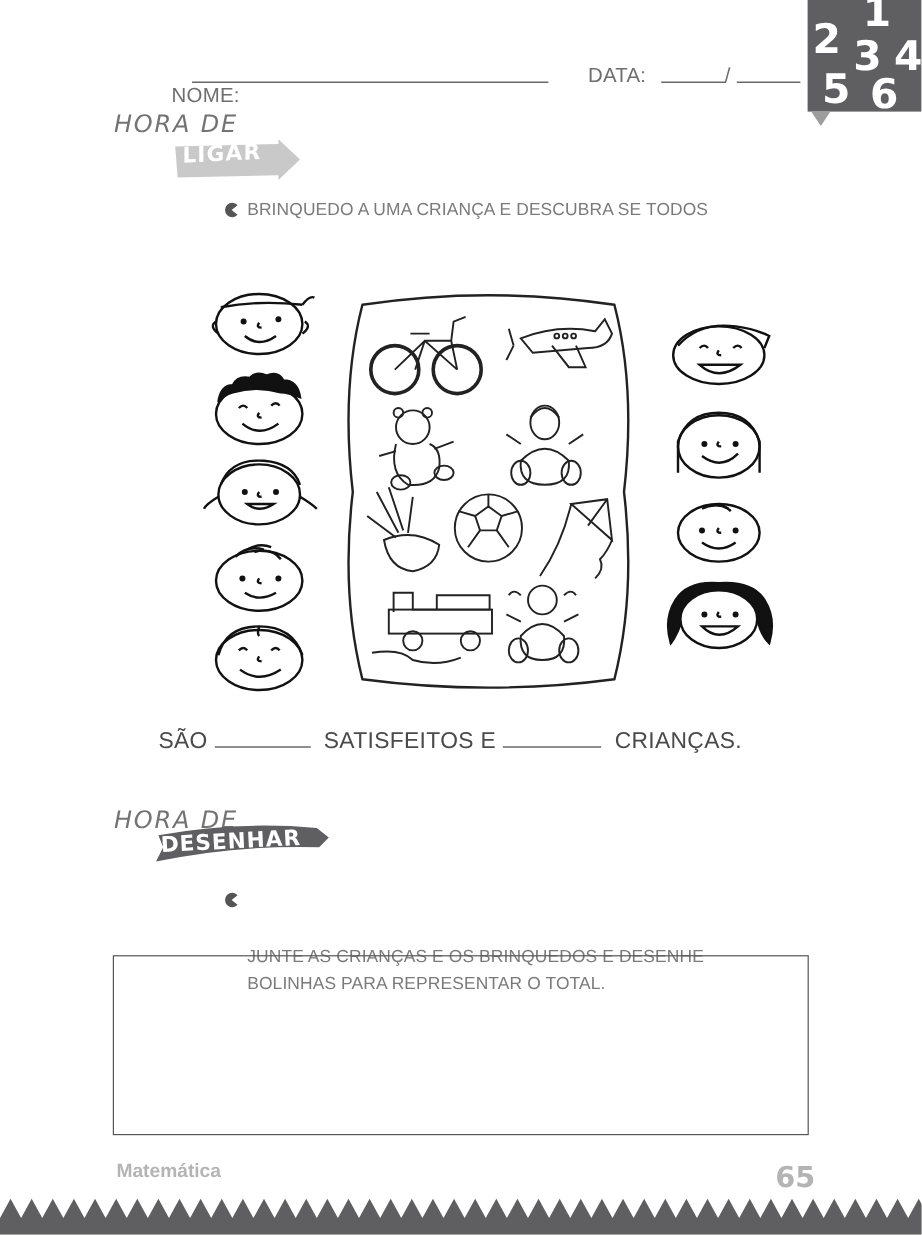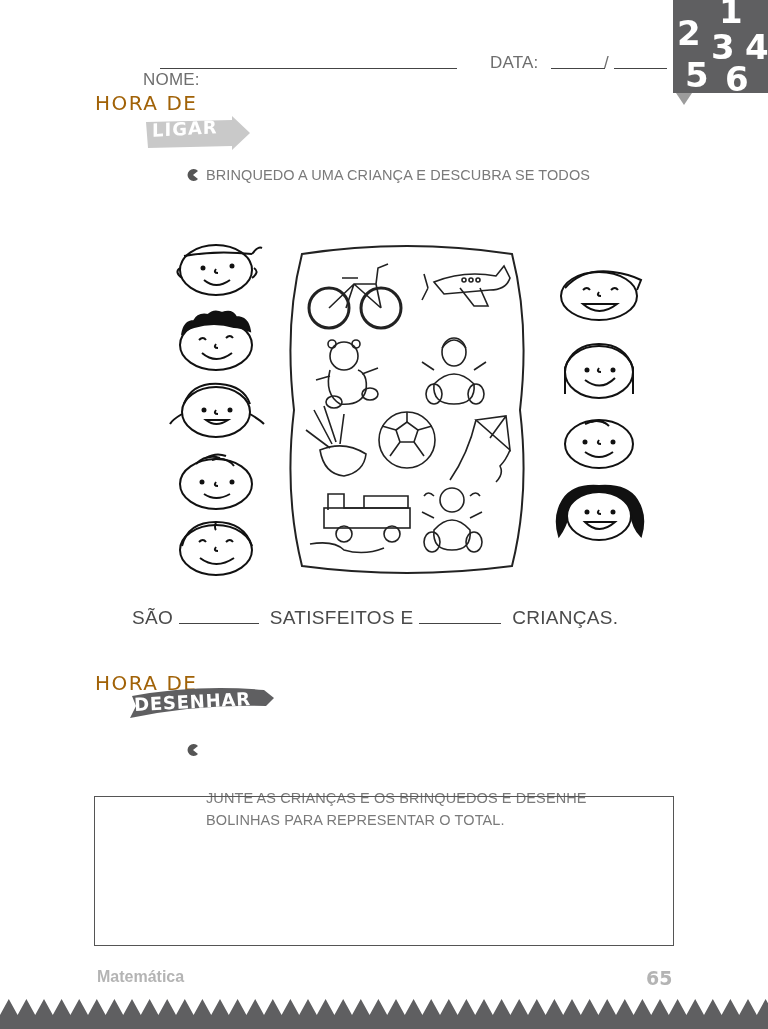--- a/index.html
+++ b/index.html
@@ -13,37 +13,37 @@
   .field-label { font-size: 17px; color: #6e6e6e; letter-spacing: 0.2px; }
   .line { border-bottom: 1.5px solid #444; }
 
   
   .badge { left: 673px; top: 0; width: 95px; height: 93px; background: #5f5f61; overflow: hidden; }
   .badge span { position: absolute; color: #fff; font-weight: bold; font-family: "DejaVu Sans", sans-serif; line-height: 1; }
   .badge-tip { left: 676px; top: 93px; width: 0; height: 0;
     border-left: 8px solid transparent; border-right: 8px solid transparent; border-top: 12px solid #9c9c9c; }
 
   
-  .hora { font-size: 20px; color: #a16207; letter-spacing: 1.5px; font-family: "DejaVu Sans", sans-serif; }
+  .hora { font-size: 20px; color: #737373; letter-spacing: 1.5px; font-family: "DejaVu Sans", sans-serif; font-style: italic; }
   .ligar-arrow { left: 146px; top: 118px; width: 104px; height: 32px; }
   .ligar-text { left: 152px; top: 118px; font-size: 18px; font-weight: bold; color: #ffffff;
     letter-spacing: 1px; font-family: "DejaVu Sans", sans-serif; transform: skewY(-3deg); }
   .desenhar-text { left: 134px; top: 691px; font-size: 18px; font-weight: bold; color: #ffffff;
     letter-spacing: 0.8px; font-family: "DejaVu Sans", sans-serif; transform: rotate(-3deg); }
 
   .bullet { width: 14px; height: 14px; }
   .instr { font-size: 14.5px; line-height: 22px; color: #7a7a7a; letter-spacing: 0.1px; }
 
   .sentence { font-size: 19px; color: #4a4a4a; letter-spacing: 0.3px; }
   .blank { display: inline-block; border-bottom: 1.5px solid #444; vertical-align: baseline; }
 
   .draw-box { left: 94px; top: 796px; width: 580px; height: 150px; border: 1.5px solid #555; box-sizing: border-box; }
 
   .footer-subject { left: 97px; top: 968px; font-size: 16px; font-weight: bold; color: #b4b4b4; text-align: right; }
-  .footer-page { left: 646px; top: 967px; font-size: 19px; font-weight: bold; color: #b4b4b4; font-family: "DejaVu Sans", sans-serif; }
+  .footer-page { left: 646px; top: 967px; font-size: 24px; font-weight: bold; color: #b4b4b4; font-family: "DejaVu Sans", sans-serif; }
   .zigzag { left: 0; top: 995px; width: 768px; height: 34px; }
 
   svg { overflow: visible; }
 </style>
 </head>
 <body>
 
 <div class="abs field-label" style="left:95px;top:70px;margin-left:48px;">NOME:</div>
 <div class="abs line" style="left:160px;top:68px;width:297px;"></div>
 

